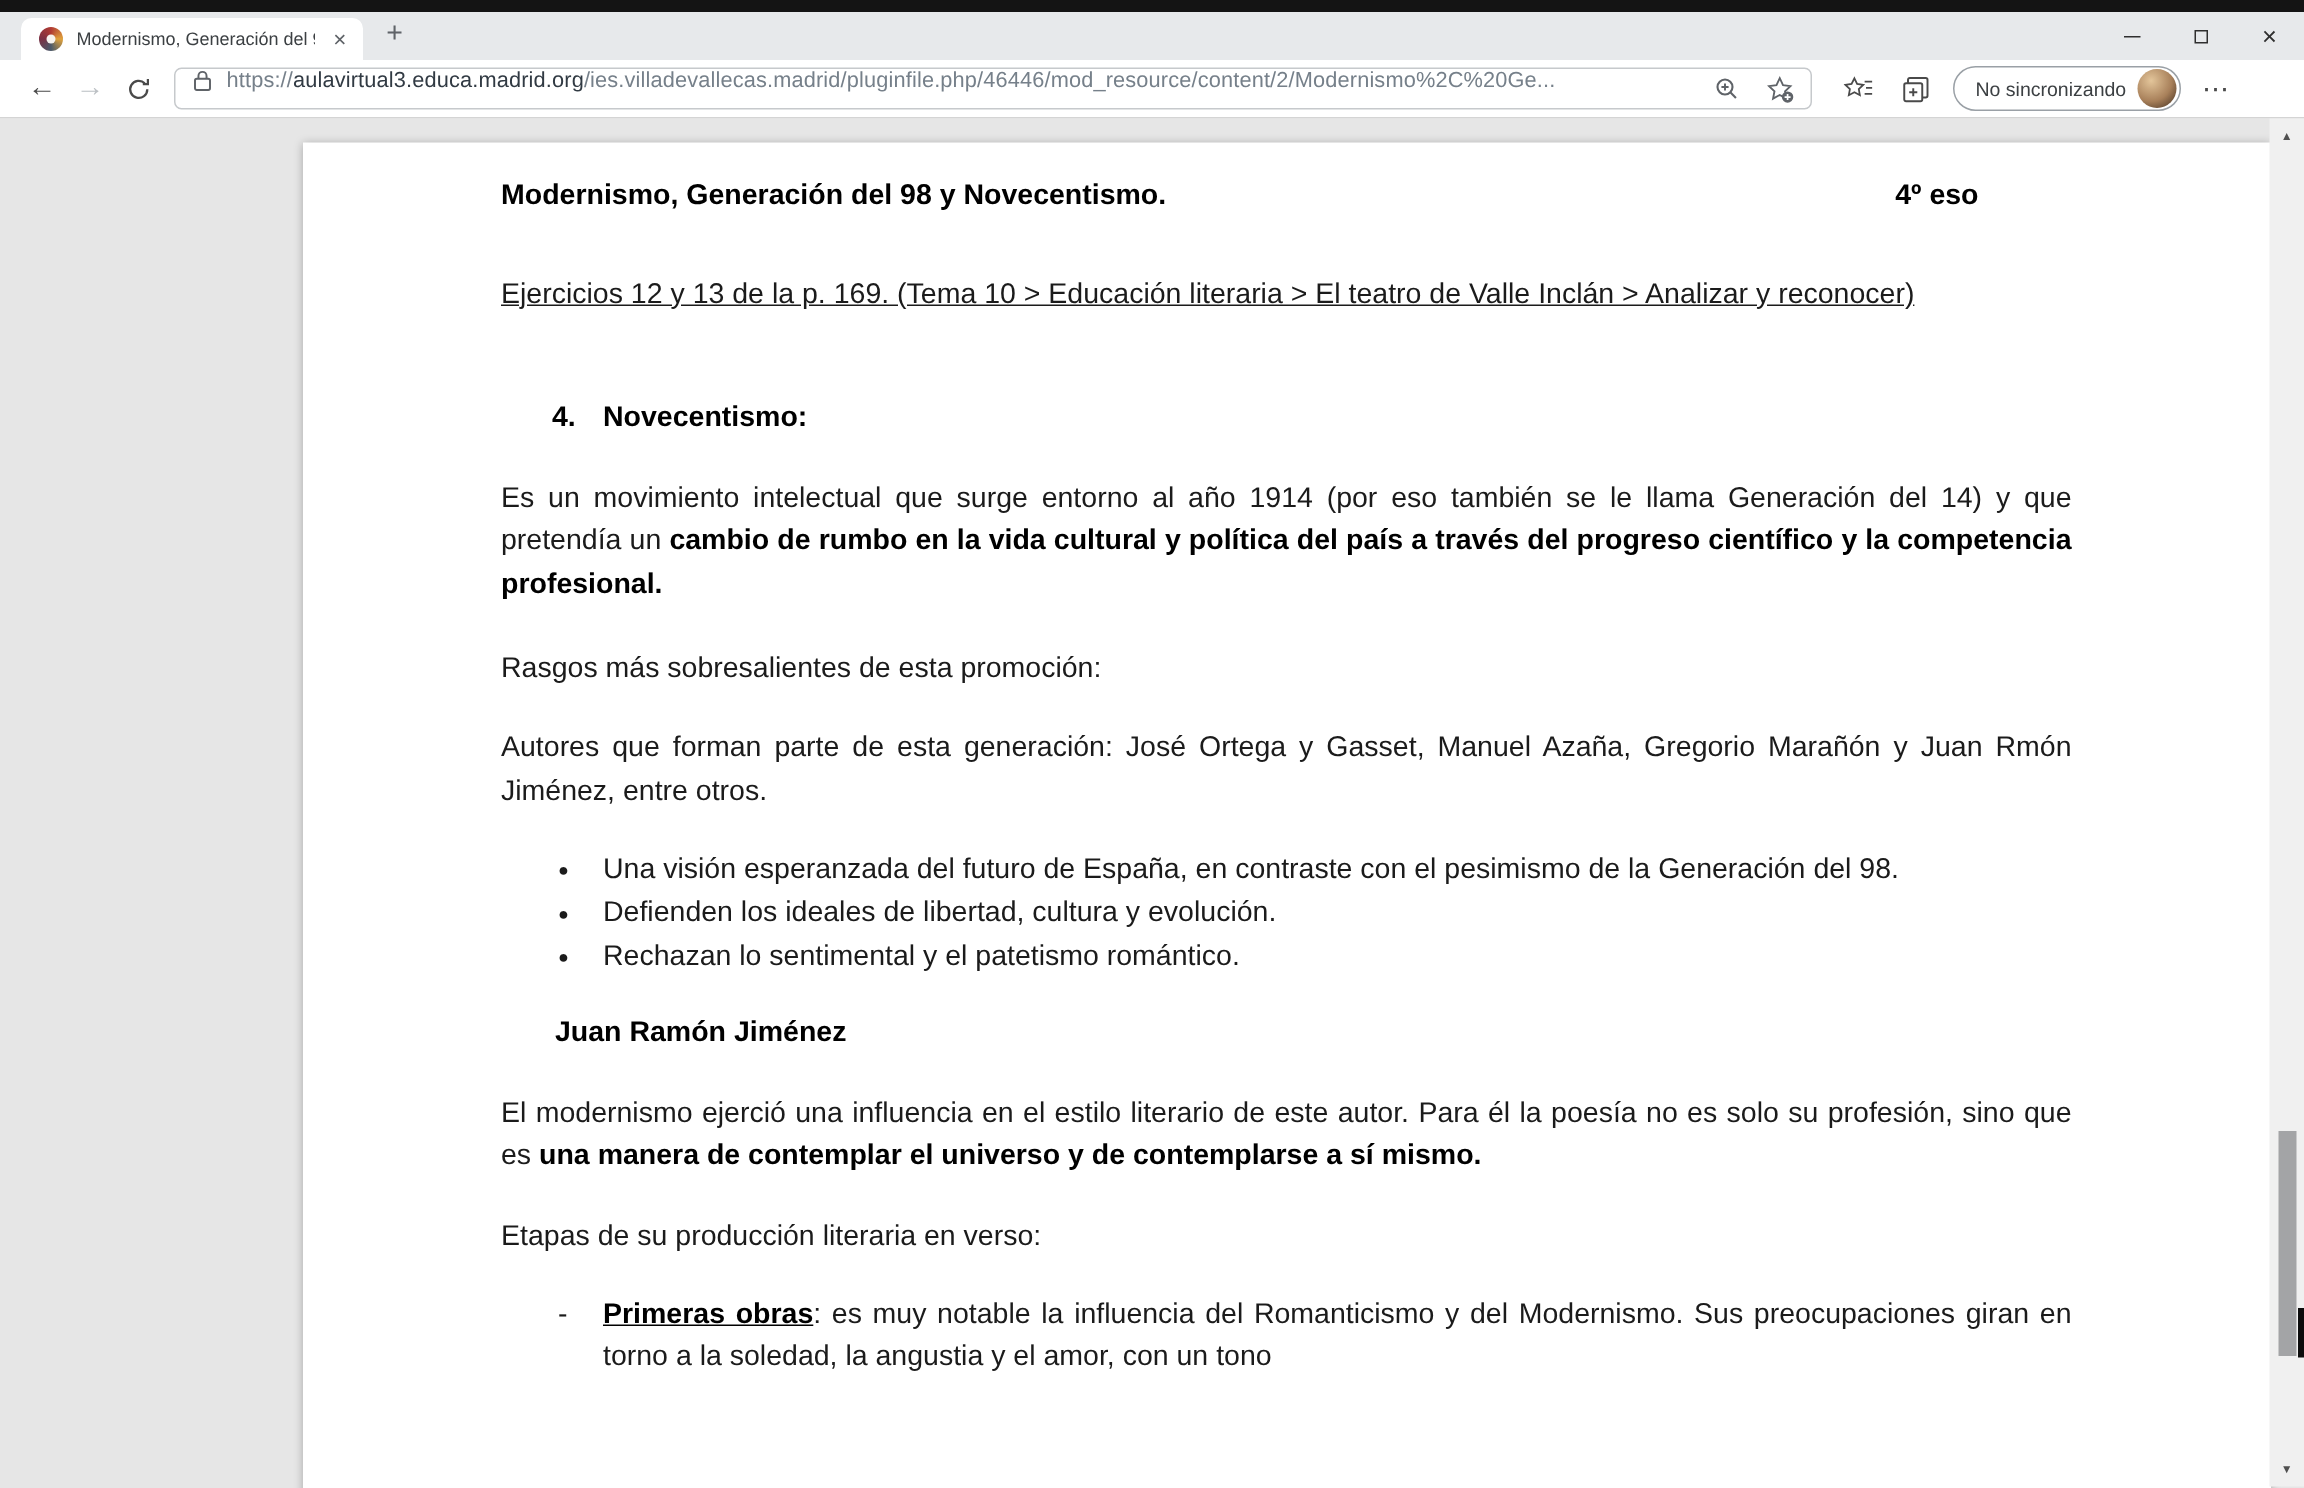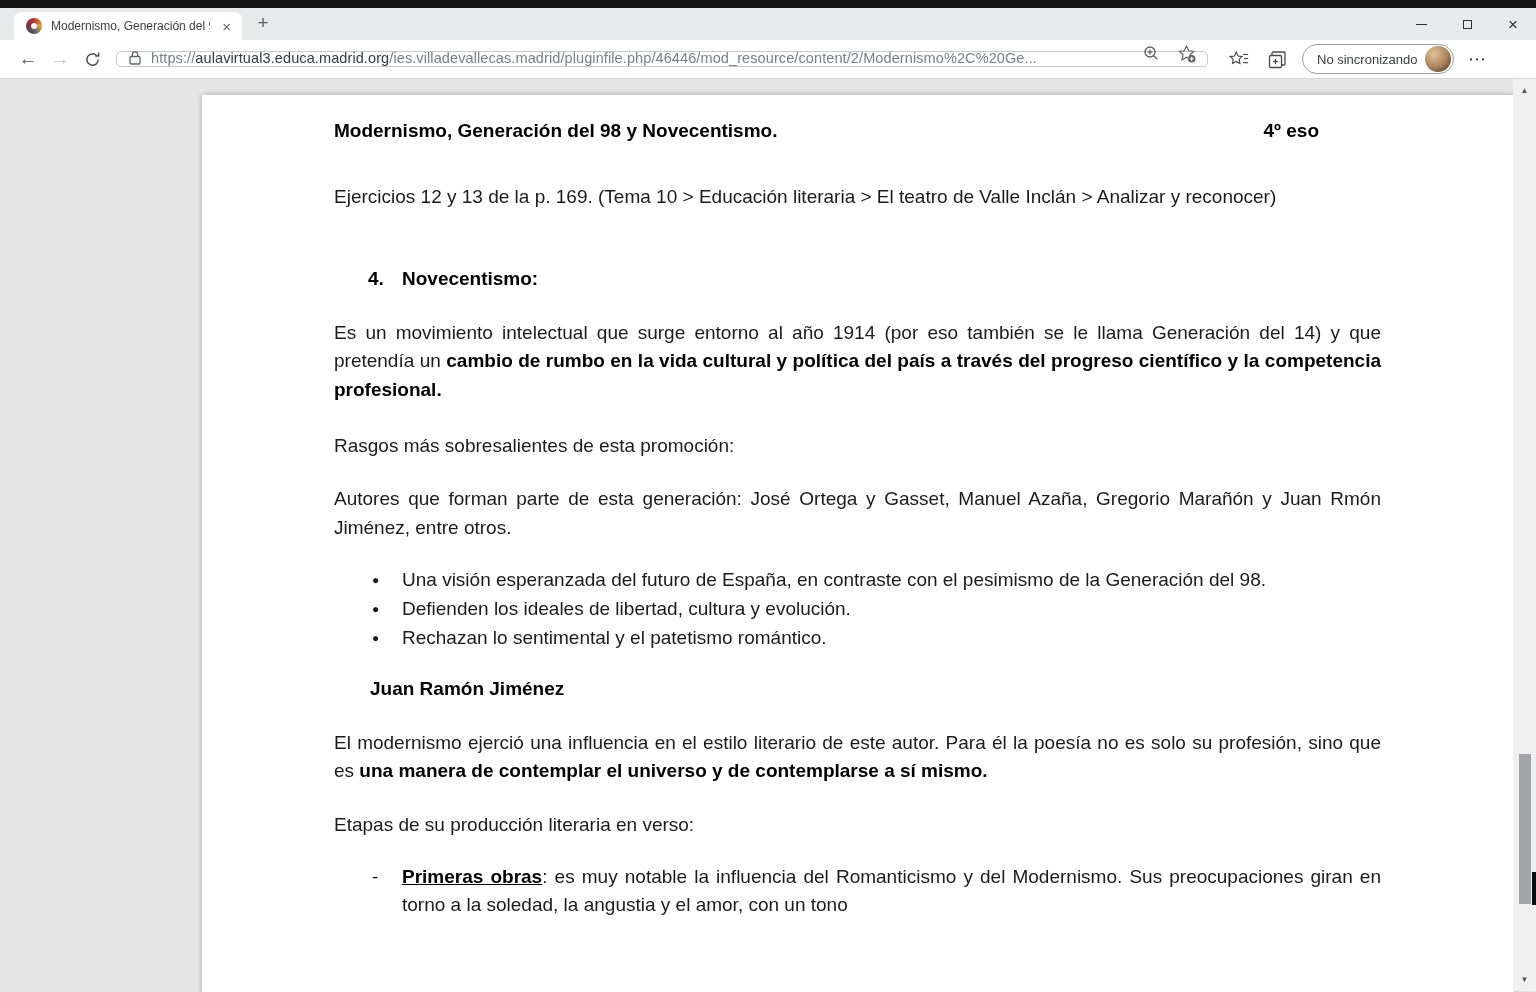--- a/index.html
+++ b/index.html
@@ -51,23 +51,23 @@
   .toolbar {
     height: 39px; background: #ffffff; border-bottom: 1px solid #d4d4d4;
     display: flex; align-items: center; padding: 0 10px 0 12px;
   }
   .nav-btn {
     width: 32px; height: 32px; display: flex; align-items: center; justify-content: center;
     font-size: 19px; color: #4a4a4a;
   }
   .nav-btn.disabled { color: #bcc0c4; }
   .addressbar {
-    flex: 1 1 auto; height: 16px; margin: 0 12px 0 8px;
+    flex: 1 1 auto; height: 28px; margin: 0 12px 0 8px;
     border: 1px solid #c6c9cc; border-radius: 5px; background: #fff;
-    display: flex; align-items: flex-end; padding: 0 8px 0 11px; gap: 9px;
+    display: flex; align-items: flex-start; padding: 0 8px 0 11px; gap: 9px;
     max-width: 1092px;
   }
   .url-text { flex: 1 1 auto; font-size: 14.5px; white-space: nowrap; overflow: hidden; letter-spacing: .1px; }
   .url-proto, .url-path { color: #76808a; }
   .url-domain { color: #313a43; }
   .bar-icon { flex: 0 0 auto; display: flex; align-items: center; justify-content: center; width: 26px; height: 26px; }
   .chrome-icon { display: flex; align-items: center; justify-content: center; width: 32px; height: 32px; margin: 0 3px; }
   .profile-pill {
     height: 30px; border: 1px solid #9aa0a6; border-radius: 15px;
     display: flex; align-items: center; gap: 8px; padding: 0 2px 0 14px; margin: 0 6px;
@@ -86,21 +86,21 @@
     position: absolute; left: 202px; top: 16px; width: 1312px; height: 912px;
     background: #ffffff; box-shadow: 0 0 6px rgba(0,0,0,.28); overflow: hidden;
   }
   .doc {
     padding: 22px 133px 0 132px;
     font-size: 19px; line-height: 28.6px; color: #1b1b1b;
   }
   .doc b, .doc .bold { font-weight: 700; color: #000; }
   .title-row { display: flex; justify-content: space-between; font-weight: 700; color: #000; }
   .title-right { padding-right: 62px; }
-  .intro { margin-top: 37px; }
+  .intro { margin-top: 37px; text-decoration: underline; }
   .sec-head { margin-top: 54px; font-weight: 700; color: #000; display: flex; }
   .sec-num { width: 34px; padding-left: 34px; box-sizing: content-box; flex: 0 0 auto; }
   .para { margin-top: 25px; }
   .just { text-align: justify; }
   .blist { margin-top: 24px; list-style: none; }
   .blist li { position: relative; padding-left: 68px; }
   .bullet-dot { position: absolute; left: 38px; top: 0; font-size: 12px; }
   .h2 { margin-top: 23px; margin-left: 36px; font-weight: 700; color: #000; }
   .dlist { margin-top: 23px; position: relative; padding-left: 68px; }
   .dash-marker { position: absolute; left: 38px; top: 0; }

